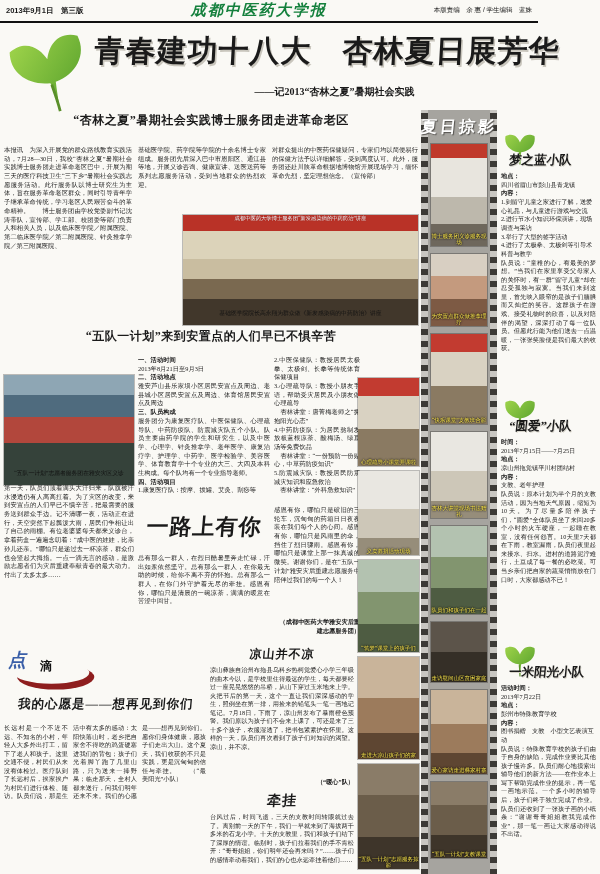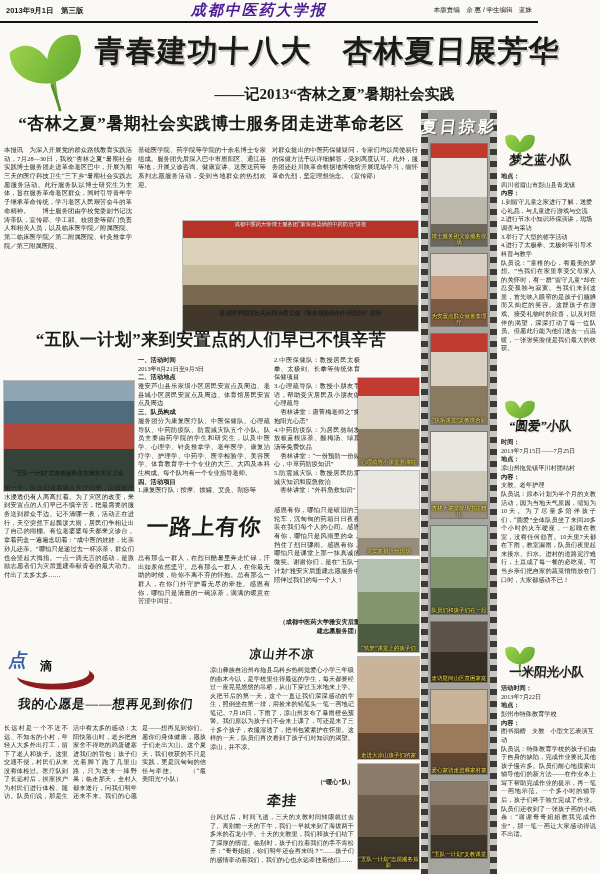--- a/index.html
+++ b/index.html
@@ -7,36 +7,36 @@
         font-family:"Liberation Serif",serif;color:#1a1a1a;overflow:hidden;}
   .abs{position:absolute;}
   .pre{white-space:pre-line;}
   .txt{font-size:6.3px;line-height:1.38;color:#222;overflow:hidden;text-align:justify;}
   .cap{font-size:5.8px;line-height:1.2;text-align:center;color:#111;overflow:hidden;}
   .callig{font-weight:bold;transform:skewX(-5deg);letter-spacing:1px;}
   
   #hdr{left:0;top:0;width:538px;height:23px;border-bottom:2px solid #111;display:flex;align-items:center;
        padding:0 6px;box-sizing:border-box;font-family:"Liberation Sans",sans-serif;}
   #hdr .l{font-size:7.5px;font-weight:bold;white-space:nowrap;}
-  #hdr .c{flex:1;text-align:center;font-size:15px;font-weight:bold;font-style:italic;color:#4c1d95;
+  #hdr .c{flex:1;text-align:center;font-size:15px;font-weight:bold;font-style:italic;color:#15803d;
           font-family:Liberation Mono, monospace;letter-spacing:2px;}
   #hdr .r{font-size:6.5px;white-space:nowrap;}
   
   #main-headline{left:60px;right:6px;top:31px;font-size:30px;font-weight:bold;text-align:center;
        letter-spacing:1px;transform:skewX(-3deg);text-shadow:1.5px 1.5px 0 #c9c6bd;white-space:nowrap;}
-  #main-sub{left:75px;right:6px;top:85px;font-size:15px;font-weight:bold;text-align:center;}
+  #main-sub{left:75px;right:6px;top:85px;font-size:10px;font-weight:bold;text-align:center;}
   .leaf{display:block;}
   
   .photo{position:relative;overflow:hidden;box-shadow:0 0 0 1px rgba(0,0,0,.25);}
   .ycap{position:absolute;left:0;right:0;bottom:1px;font-size:5.5px;line-height:1.1;color:#ffe94f;
         text-align:center;text-shadow:0 0 2px #000,0 0 2px #000;}
   .bannertxt{position:absolute;left:0;right:0;top:1px;font-size:5.3px;line-height:1.1;color:#fff;
         text-align:center;text-shadow:0 0 1px #600;}
   
-  .arth{font-size:17px;font-weight:bold;text-align:center;letter-spacing:.5px;white-space:nowrap;}
+  .arth{font-size:12px;font-weight:bold;text-align:center;letter-spacing:.5px;white-space:nowrap;}
   .seclabel{font-weight:bold;display:block;}
   .sig{font-weight:bold;text-align:right;font-size:6.2px;}
   
   #strip{left:421px;top:110px;width:76px;height:764px;background:#a6a49f;}
   .rail{position:absolute;top:0;bottom:0;width:7px;background:
         repeating-linear-gradient(180deg,#c9c7c2 0 3px,#3c3a36 3px 9px,#c9c7c2 9px 12px);}
   #strip .title{position:absolute;left:0;right:0;top:7px;text-align:center;color:#fff;font-size:16px;
         font-weight:bold;letter-spacing:3px;transform:skewX(-6deg);text-shadow:1px 1px 1px #55534f;}
   .sph{position:relative;margin:0 0 8px 10px;width:56px;overflow:hidden;box-shadow:0 0 0 1px #7a7874;}
   

